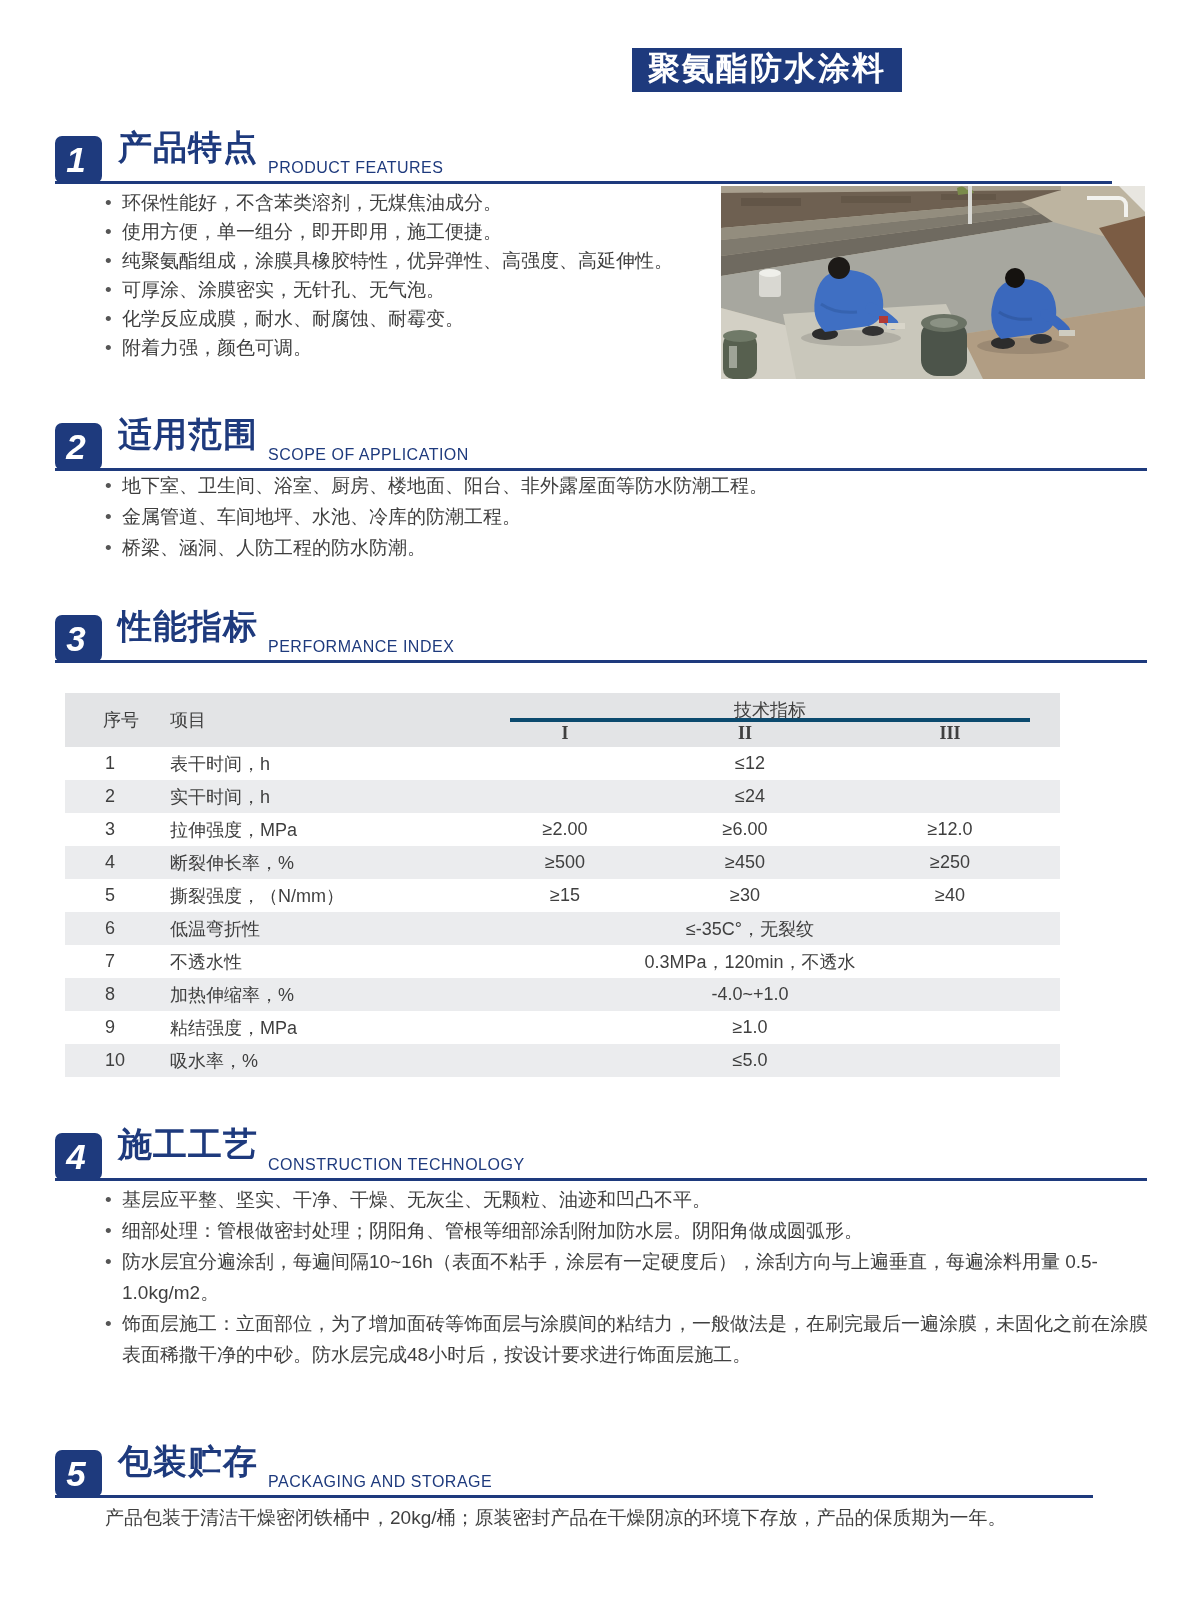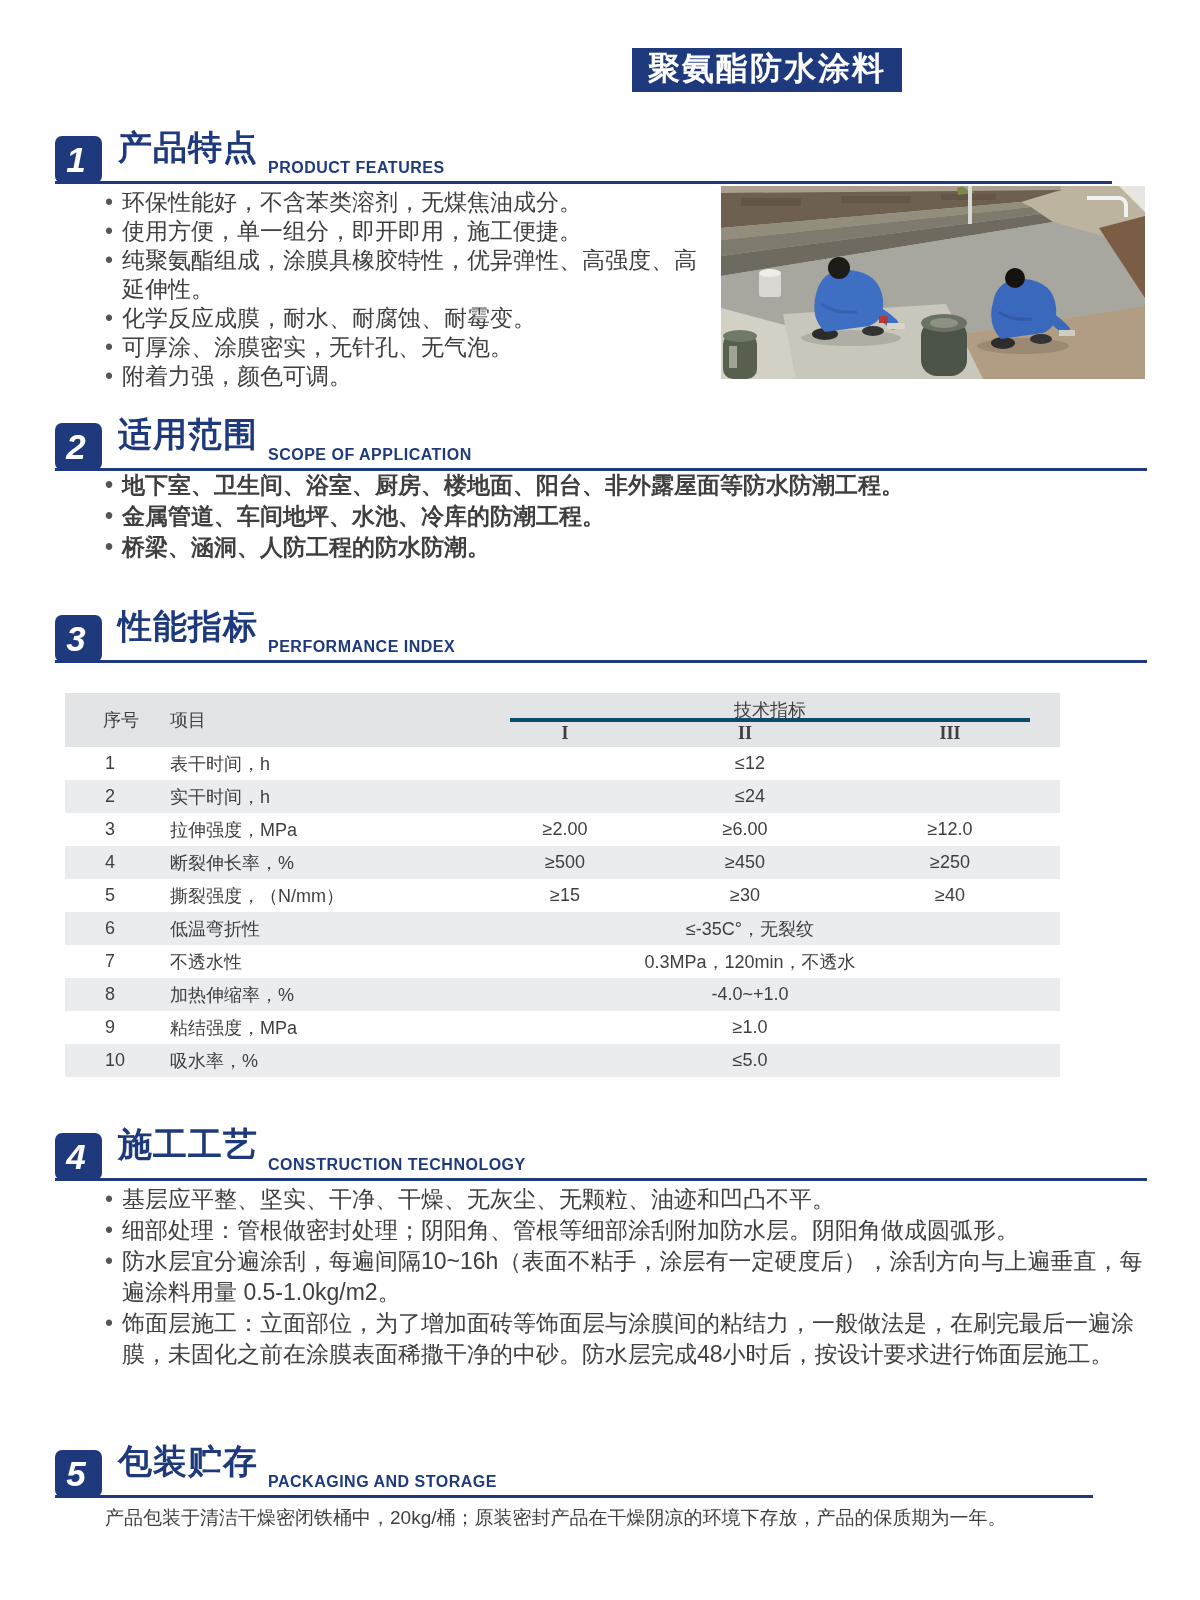--- a/index.html
+++ b/index.html
@@ -38,29 +38,29 @@
     font-size:35px;font-weight:bold;font-style:italic;
     display:flex;align-items:center;justify-content:center;
     margin-bottom:-2px;
     padding-right:5px;
   }
   .sec-title{
     color:var(--navy);font-size:34px;font-weight:bold;
     margin-left:16px;line-height:1;padding-bottom:17px;letter-spacing:1px;
   }
   .sec-sub{
-    color:var(--navy);font-size:16px;font-weight:bold;
+    color:var(--navy);font-size:16px;font-weight:normal;
     margin-left:10px;padding-bottom:5px;line-height:1;letter-spacing:0.5px;
   }
 
   
   ul.bullets{list-style:none;margin-left:50px;}
   ul.bullets li{
     position:relative;padding-left:17px;
-    font-size:23px;line-height:29px;color:var(--text);
+    font-size:19px;line-height:29px;color:var(--text);
   }
   ul.bullets li::before{
     content:"•";position:absolute;left:0;top:0;color:#555;
   }
   ul.bullets.loose li{line-height:31px;}
 
   
   .sec1-body{position:absolute;left:55px;top:186px;width:1090px;display:flex;}
   .sec1-body ul{flex:1;margin-top:2px;}
   .photo-box{width:424px;height:193px;flex:0 0 424px;margin-left:6px;overflow:hidden;}
@@ -89,21 +89,21 @@
   .th-sub{grid-row:2;text-align:center;align-self:center;font-weight:500;font-family:"Liberation Serif","DejaVu Serif",serif;font-weight:bold;}
   .th-sub.c3{grid-column:3;}.th-sub.c4{grid-column:4;}.th-sub.c5{grid-column:5;}
 
   .t-row{min-height:33px;align-items:center;}
   .t-row.gray{background:var(--row-gray);}
   .td-no{padding-left:40px;}
   .td-val{text-align:center;}
   .td-span{grid-column:3/6;text-align:center;padding-right:40px;}
 
   
-  .sec2-body{position:absolute;left:55px;top:470px;width:1095px;font-weight:bold;}
+  .sec2-body{position:absolute;left:55px;top:470px;width:1095px;}
   .sec4-body{position:absolute;left:55px;top:1184px;width:1098px;}
   .sec5-body{position:absolute;left:105px;top:1503px;width:1040px;font-size:19px;line-height:29px;}
 
   
   #sec1h{top:130px;width:1057px;}
   #sec2h{top:417px;width:1092px;}
   #sec3h{top:609px;width:1092px;}
   #sec4h{top:1127px;width:1092px;}
   #sec5h{top:1444px;width:1038px;}
 </style>
@@ -118,22 +118,22 @@
     <div class="sec-num">1</div>
     <div class="sec-title">产品特点</div>
     <div class="sec-sub">PRODUCT FEATURES</div>
   </div>
 
   <div class="sec1-body">
     <ul class="bullets">
         <li>环保性能好，不含苯类溶剂，无煤焦油成分。</li>
         <li>使用方便，单一组分，即开即用，施工便捷。</li>
         <li>纯聚氨酯组成，涂膜具橡胶特性，优异弹性、高强度、高延伸性。</li>
+        <li>可厚涂、涂膜密实，无针孔、无气泡。</li>
         <li>化学反应成膜，耐水、耐腐蚀、耐霉变。</li>
-        <li>可厚涂、涂膜密实，无针孔、无气泡。</li>
         <li>附着力强，颜色可调。</li>
       </ul>
     <div class="photo-box">
       <svg width="424" height="193" viewBox="0 0 424 193" xmlns="http://www.w3.org/2000/svg">
         <rect width="424" height="193" fill="#bdb4a0"></rect>
         <polygon points="0,0 340,0 340,5 0,9" fill="#a89f8e"></polygon>
         <polygon points="0,7 340,4 300,16 0,42" fill="#6e6051"></polygon>
         <rect x="20" y="12" width="60" height="8" fill="#5a4d40" opacity="0.55"></rect>
         <rect x="120" y="10" width="70" height="7" fill="#5a4d40" opacity="0.5"></rect>
         <rect x="220" y="8" width="55" height="6" fill="#5a4d40" opacity="0.5"></rect>

